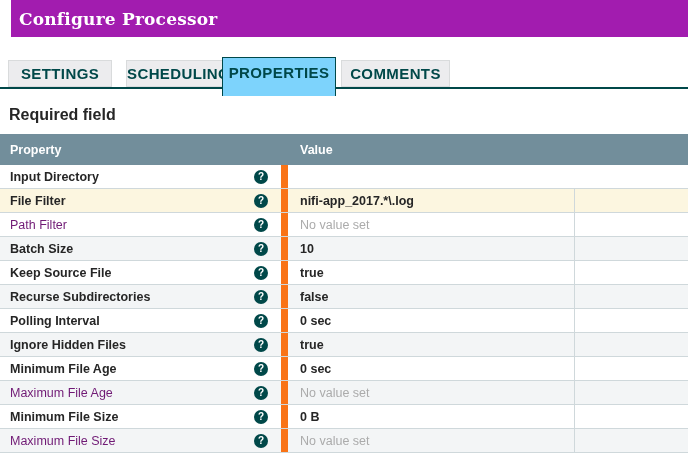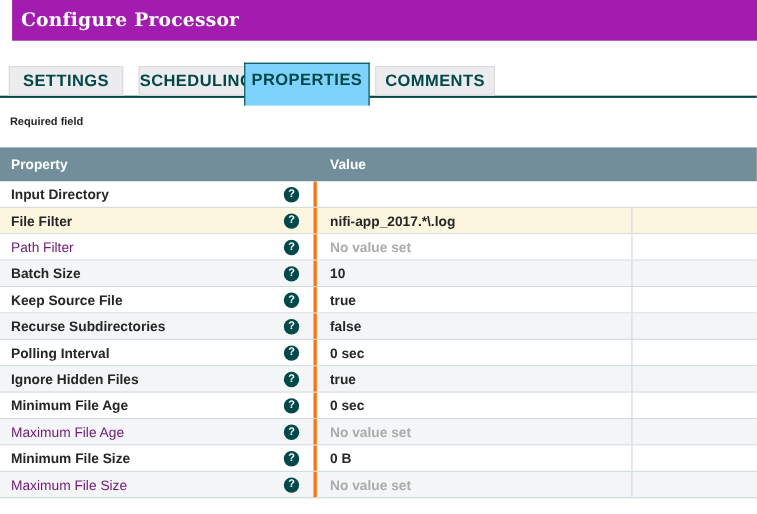--- a/index.html
+++ b/index.html
@@ -21,47 +21,47 @@
          color:#004849; font-size:15px; font-weight:bold; letter-spacing:0.4px;
          text-align:center; line-height:26px; cursor:pointer; }
   .tab:nth-child(1) { left:8px;   width:104px; }
   .tab:nth-child(2) { left:126px; width:104px; }
   .tab:nth-child(3) { left:222px; width:114px; }
   .tab:nth-child(4) { left:341px; width:109px; }
   .tab.active { top:57px; height:39px; background:#7dd3fc; border:1px solid #004849;
                 border-bottom:none; line-height:30px; }
 
   
-  .required-label { position:absolute; top:106px; left:9px; font-size:10px;
+  .required-label { position:absolute; top:106px; left:9px; font-size:16px;
                     font-weight:bold; color:#262626; }
 
   
   .ptable { position:absolute; top:134px; left:0; width:688px; }
   .thead { display:flex; height:31px; background:#728e9b; color:#ffffff;
            font-size:12.5px; font-weight:bold; align-items:center; }
   .thead .th1 { width:288px; padding-left:10px; }
   .thead .th2 { width:287px; padding-left:12px; }
 
   .row { display:flex; height:24px; border-bottom:1px solid #cfd8db; background:#ffffff;
          font-size:12.5px; color:#262626; align-items:stretch; }
   .row.alt { background:#f3f5f6; }
   .row.hl  { background:#fcf6e0; }
 
   .cell { display:flex; align-items:center; }
-  .cell.prop { width:288px; border-right:3px solid #f97316; padding-left:10px; }
+  .cell.prop { width:288px; border-right:7px solid #f97316; padding-left:10px; }
   .cell.prop .pname { font-weight:bold; flex:1; white-space:nowrap; overflow:hidden; }
   .row.unset .cell.prop .pname { font-weight:normal; color:#701a75; }
 
   .help { width:14px; height:14px; border-radius:50%; background:#004849; color:#ffffff;
           font-size:10px; font-weight:bold; line-height:14px; text-align:center;
           margin-right:13px; flex:none; cursor:pointer; }
 
   .cell.val { width:287px; border-right:1px solid #cfd8db; padding-left:12px;
               font-weight:bold; white-space:nowrap; overflow:hidden; }
-  .row.unset .cell.val { font-weight:bold; color:#ababab; }
+  .row.unset .cell.val { font-weight:normal; color:#ababab; }
   .cell.fill { flex:1; }
 </style>
 </head>
 <body>
 
 <div class="stage">
 
   <div class="titlebar">
     <h1>Configure Processor</h1>
   </div>

